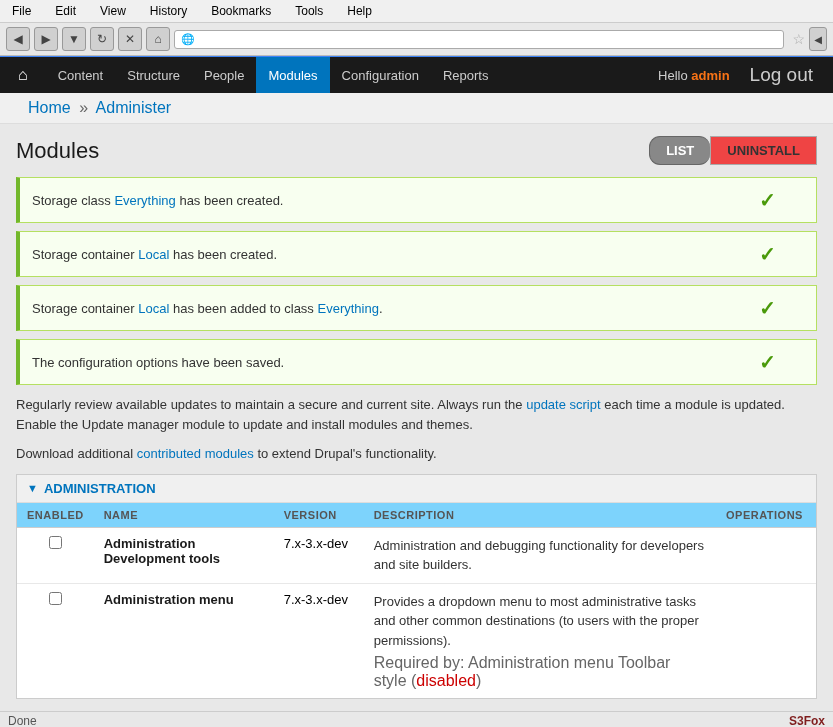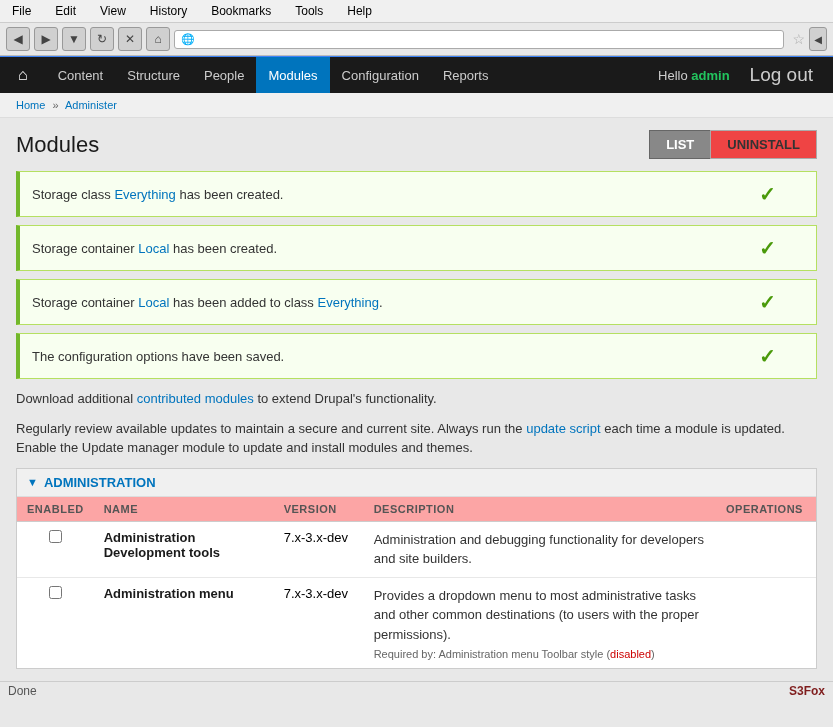--- a/index.html
+++ b/index.html
@@ -16,65 +16,65 @@
     .address-bar { flex: 1; border: none; outline: none; font-size: 12px; }
     .star-btn { font-size: 14px; color: #aaa; margin-left: 4px; cursor: pointer; }
 
     
     .drupal-nav { background: #1a1a1a; color: white; display: flex; align-items: center; padding: 0 8px; height: 36px; }
     .drupal-nav .home-icon { color: white; font-size: 16px; margin-right: 8px; cursor: pointer; padding: 8px 10px; }
     .nav-item { color: #ccc; padding: 8px 12px; cursor: pointer; font-size: 13px; text-decoration: none; display: flex; align-items: center; height: 100%; }
     .nav-item.active { background: #0074bd; color: white; }
     .nav-spacer { flex: 1; }
     .drupal-nav .user-info { color: #ccc; font-size: 13px; margin-right: 8px; }
-    .drupal-nav .user-info strong { color: #22c55e; }
+    .drupal-nav .user-info strong { color: #f97316; }
     .logout-btn { color: #ccc; padding: 8px 12px; cursor: pointer; font-size: 19px; }
 
     
     .page-content { background: #e8e8e8; min-height: 580px; }
-    .breadcrumb-bar { background: #f0f0f0; border-bottom: 1px solid #ddd; padding: 6px 16px; font-size: 11px; }
+    .breadcrumb-bar { background: #f0f0f0; border-bottom: 1px solid #ddd; padding: 6px 28px; font-size: 16px; }
     .breadcrumb-bar a { color: #0074bd; text-decoration: none; }
     .breadcrumb-bar .sep { margin: 0 4px; color: #666; }
 
     .main-area { padding: 12px 16px; background: #e8e8e8; }
     .page-header { display: flex; justify-content: space-between; align-items: center; margin-bottom: 12px; }
     .page-title { font-size: 22px; font-weight: normal; color: #1a1a1a; }
     .tab-buttons { display: flex; }
     .tab-btn { padding: 6px 16px; border: 1px solid #aaa; background: #ef4444; color: #333; cursor: pointer; font-size: 13px; font-weight: bold; }
     .tab-btn:first-child { border-right: none; }
-    .tab-btn.active { background: #888; color: white; border-color: #666; }
+    .tab-btn.active { background: #888; color: white; border-color: #666; border-radius: 11px; }
 
     
     .status-message { background: #f8fff0; border: 1px solid #b5e061; border-left: 4px solid #72b72b; margin-bottom: 8px; padding: 10px 40px 10px 12px; color: #333; display: flex; justify-content: space-between; align-items: center; }
     .status-message .checkmark { color: #4a9a0a; font-size: 20px; font-weight: bold; }
     .status-message a { color: #0074bd; text-decoration: none; }
 
     
     .info-text { margin: 10px 0 6px 0; font-size: 13px; color: #333; line-height: 1.5; }
     .info-text a { color: #0074bd; text-decoration: none; }
 
     
     .section-container { background: white; border: 1px solid #ccc; margin-top: 10px; }
     .section-header { padding: 6px 10px; background: #f0f0f0; border-bottom: 1px solid #ddd; display: flex; align-items: center; cursor: pointer; }
     .section-header .toggle-arrow { color: #0074bd; font-size: 11px; margin-right: 6px; }
     .section-header .section-title { color: #0074bd; font-weight: bold; font-size: 13px; text-transform: uppercase; }
 
     
     .modules-table { width: 100%; border-collapse: collapse; font-size: 13px; }
-    .modules-table th { background: #fca5a5; border-bottom: 1px solid #ccc; padding: 6px 10px; text-align: left; font-size: 11px; font-weight: bold; color: #555; text-transform: uppercase; letter-spacing: 0.5px; }
+    .modules-table th { background: #7dd3fc; border-bottom: 1px solid #ccc; padding: 6px 10px; text-align: left; font-size: 11px; font-weight: bold; color: #555; text-transform: uppercase; letter-spacing: 0.5px; }
     .modules-table td { padding: 8px 10px; border-bottom: 1px solid #e8e8e8; vertical-align: top; }
     .modules-table tr:last-child td { border-bottom: none; }
     .col-enabled { width: 70px; text-align: center; }
     .col-name { width: 180px; }
     .col-version { width: 90px; }
     .col-description { }
     .col-operations { width: 100px; }
     .module-name { font-weight: bold; color: #1a1a1a; }
     .module-desc { color: #333; line-height: 1.5; }
-    .module-required { color: #666; font-size: 11px; margin-top: 4px; }
+    .module-required { color: #666; font-size: 16px; margin-top: 4px; }
     .module-required a { color: #cc0000; text-decoration: none; }
 
     
     .status-bar { background: #e8e8e8; border-top: 1px solid #ccc; padding: 2px 8px; font-size: 12px; color: #555; display: flex; justify-content: space-between; align-items: center; }
     .s3fox-logo { color: #7f1d1d; font-size: 12px; font-weight: bold; }
   </style>
 </head>
 <body>
 
 <div class="browser-chrome">
@@ -148,25 +148,25 @@
         Storage container <a href="#">Local</a> has been added to class <a href="#">Everything</a>.
       </span>
       <span class="checkmark">✓</span>
     </div>
     <div class="status-message">
       <span>The configuration options have been saved.</span>
       <span class="checkmark">✓</span>
     </div>
 
     <p class="info-text">
-      Download additional <a href="#">contributed modules</a> to extend Drupal's functionality.
+      Regularly review available updates to maintain a secure and current site. Always run the <a href="#">update script</a> each time a module is updated.<br>
+      Enable the Update manager module to update and install modules and themes.
     </p>
     <p class="info-text">
-      Regularly review available updates to maintain a secure and current site. Always run the <a href="#">update script</a> each time a module is updated.<br>
-      Enable the Update manager module to update and install modules and themes.
+      Download additional <a href="#">contributed modules</a> to extend Drupal's functionality.
     </p>
 
     <div class="section-container">
       <div class="section-header">
         <span class="toggle-arrow">▼</span>
         <span class="section-title">ADMINISTRATION</span>
       </div>
       <table class="modules-table">
         <thead>
           <tr>

